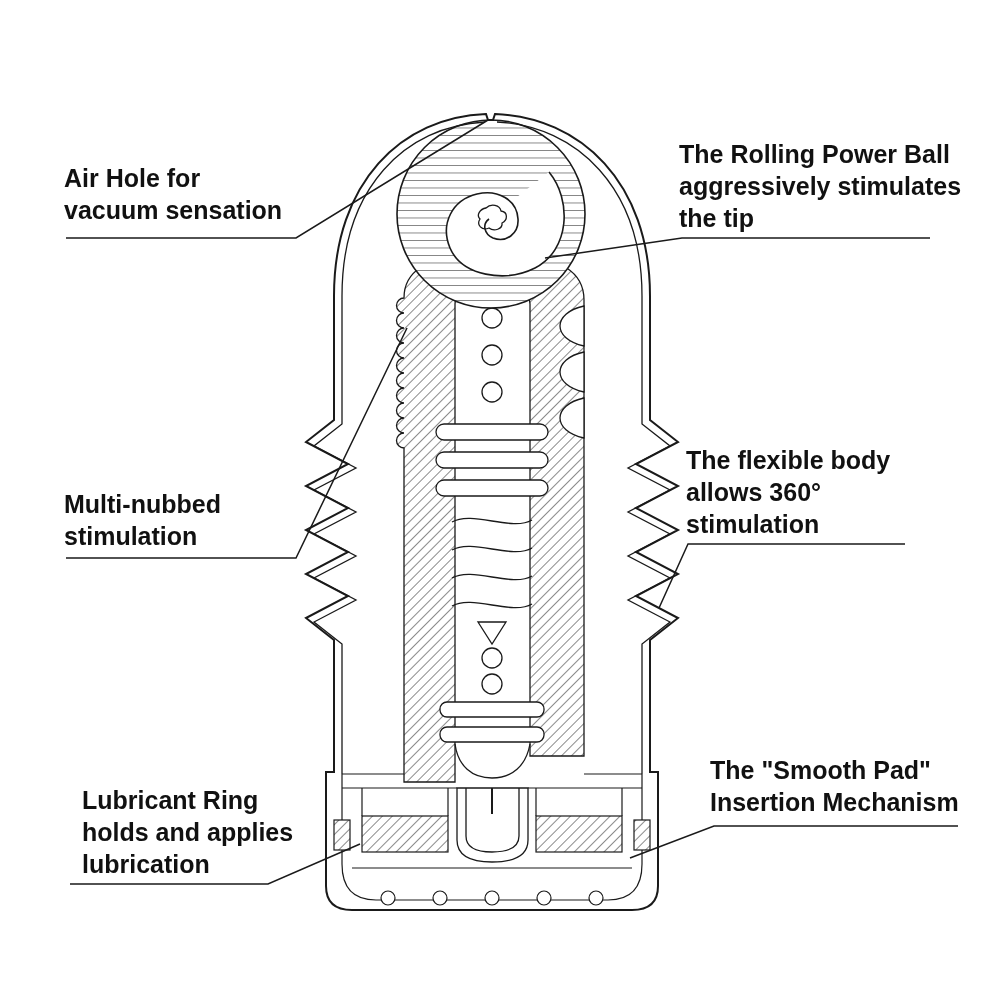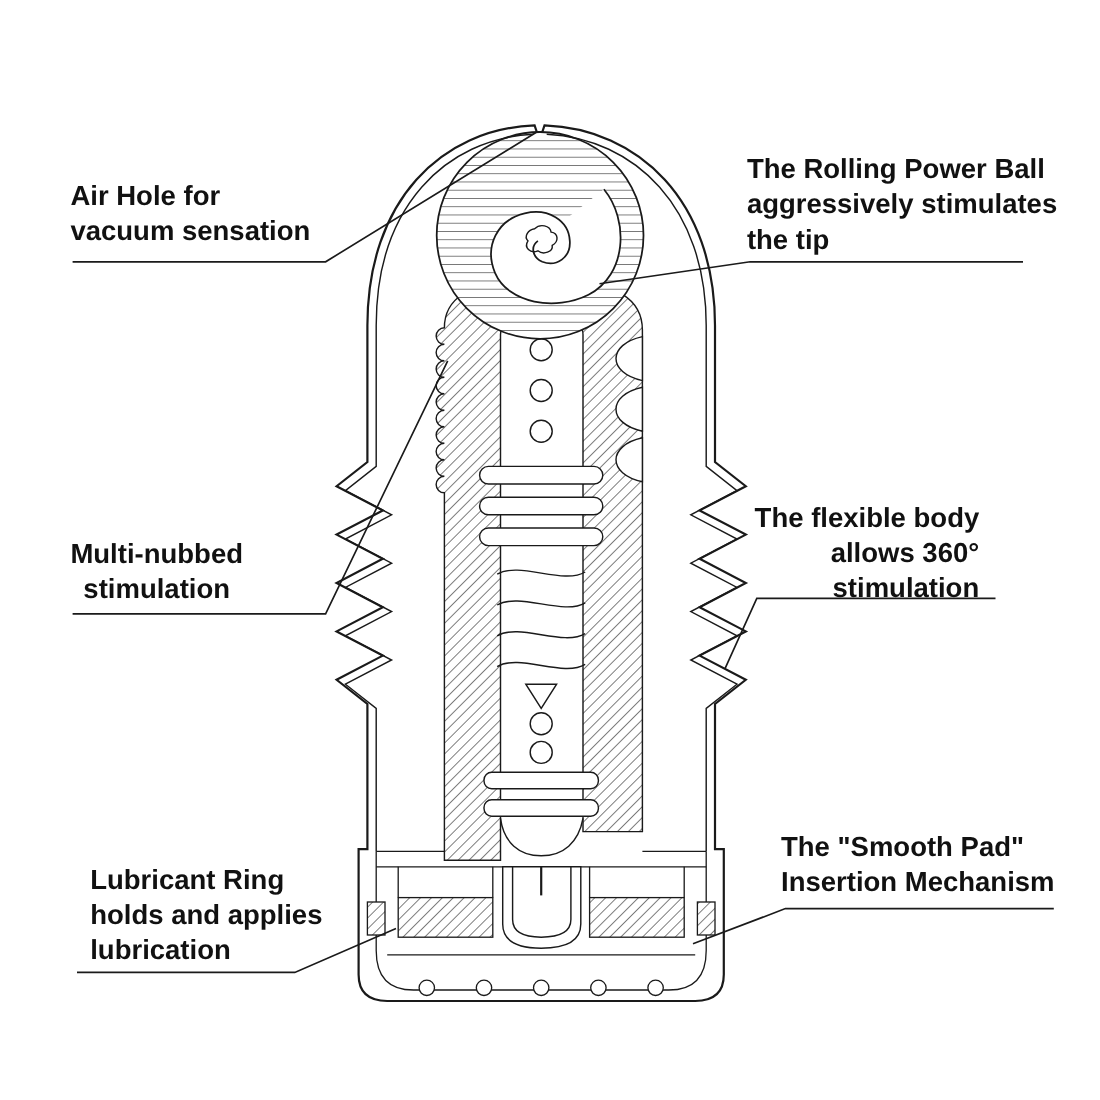--- a/index.html
+++ b/index.html
@@ -112,23 +112,23 @@
       <polyline points="70,884 268,884 360,844"></polyline>
       <polyline points="958,826 714,826 630,858"></polyline>
     </g>
   </svg>
 
   <div class="callout" style="left:64px;top:162px;">Air Hole for
 vacuum sensation</div>
   <div class="callout" style="left:679px;top:138px;">The Rolling Power Ball
 aggressively stimulates
 the tip</div>
-  <div class="callout" style="left:64px;top:488px;text-align:center;">Multi-nubbed
+  <div class="callout" style="left:64px;top:488px;">Multi-nubbed
 stimulation</div>
-  <div class="callout" style="left:686px;top:455px;text-align:right;">The flexible body
+  <div class="callout" style="left:686px;top:444px;">The flexible body
 allows 360°
 stimulation</div>
   <div class="callout" style="left:82px;top:784px;">Lubricant Ring
 holds and applies
 lubrication</div>
   <div class="callout" style="left:710px;top:754px;">The "Smooth Pad"
 Insertion Mechanism</div>
 
 </div>
 

